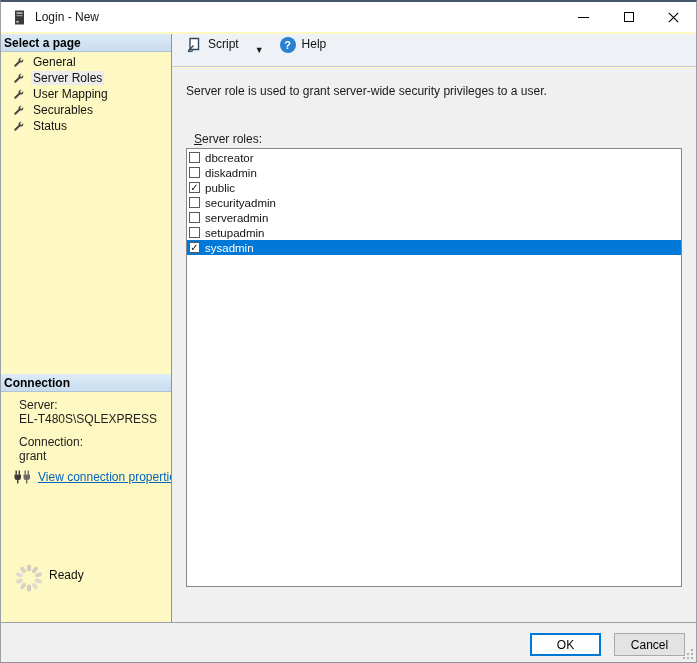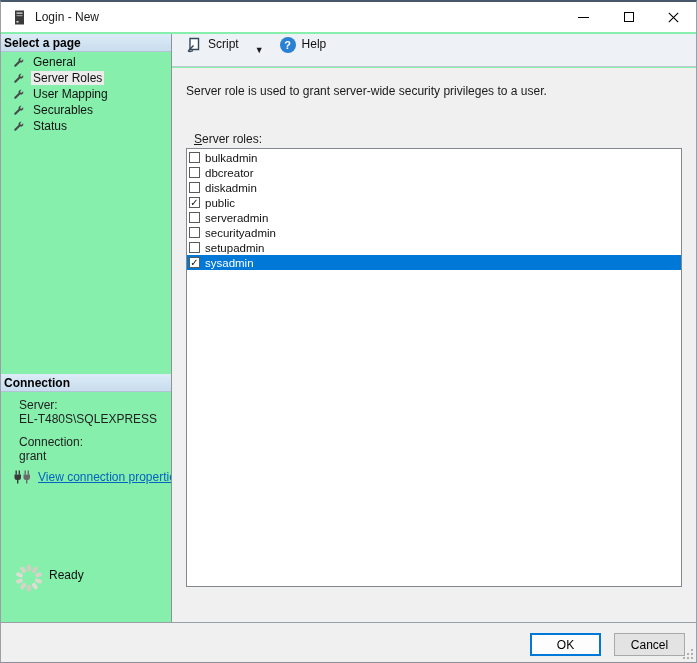--- a/index.html
+++ b/index.html
@@ -7,21 +7,21 @@
   body {
     width:697px; height:663px;
     font-family:"Liberation Sans", sans-serif;
     font-size:12px; color:#111;
     background:#fff;
   }
   .window {
     position:relative; width:697px; height:663px;
     border-left:1px solid #9aa0a6; border-right:1px solid #9aa0a6;
     border-bottom:1px solid #8a9096; border-top:2px solid #46586a;
-    background:#86efac; overflow:hidden;
+    background:#fef9c3; overflow:hidden;
   }
   .corner-accent { position:absolute; top:-2px; left:-1px; width:5px; height:2px; background:#1d4f91; }
 
   
   .titlebar { position:absolute; top:0; left:0; right:0; height:30px; background:#fff; display:flex; align-items:center; }
   .title-icon { margin-left:10px; width:16px; height:16px; display:flex; align-items:center; justify-content:center; }
   .title-text { margin-left:8px; font-size:12px; color:#1a1a1a; }
   .win-controls { margin-left:auto; display:flex; height:30px; }
   .win-btn { width:45px; height:30px; display:flex; align-items:center; justify-content:center; }
   .min-glyph { width:11px; height:1px; background:#000; display:block; }
@@ -217,41 +217,37 @@
       <span class="tool-label">Help</span>
     </div>
   </div>
 
   <div class="content">
     <div class="description">Server role is used to grant server-wide security privileges to a user.</div>
     <div class="roles-label"><span class="mnemonic">S</span><span>erver roles:</span></div>
     <div class="listbox">
         <div class="role-row">
           <span class="checkbox"></span>
-          <span class="role-name">bulkadmin</span>
-        </div>
-        <div class="role-row">
-          <span class="checkbox"></span>
           <span class="role-name">dbcreator</span>
         </div>
         <div class="role-row">
           <span class="checkbox"></span>
           <span class="role-name">diskadmin</span>
         </div>
         <div class="role-row">
           <span class="checkbox">✓</span>
           <span class="role-name">public</span>
         </div>
         <div class="role-row">
           <span class="checkbox"></span>
+          <span class="role-name">securityadmin</span>
+        </div>
+        <div class="role-row">
+          <span class="checkbox"></span>
           <span class="role-name">serveradmin</span>
-        </div>
-        <div class="role-row">
-          <span class="checkbox"></span>
-          <span class="role-name">securityadmin</span>
         </div>
         <div class="role-row">
           <span class="checkbox"></span>
           <span class="role-name">setupadmin</span>
         </div>
         <div class="role-row selected">
           <span class="checkbox">✓</span>
           <span class="role-name">sysadmin</span>
         </div>
       </div>

